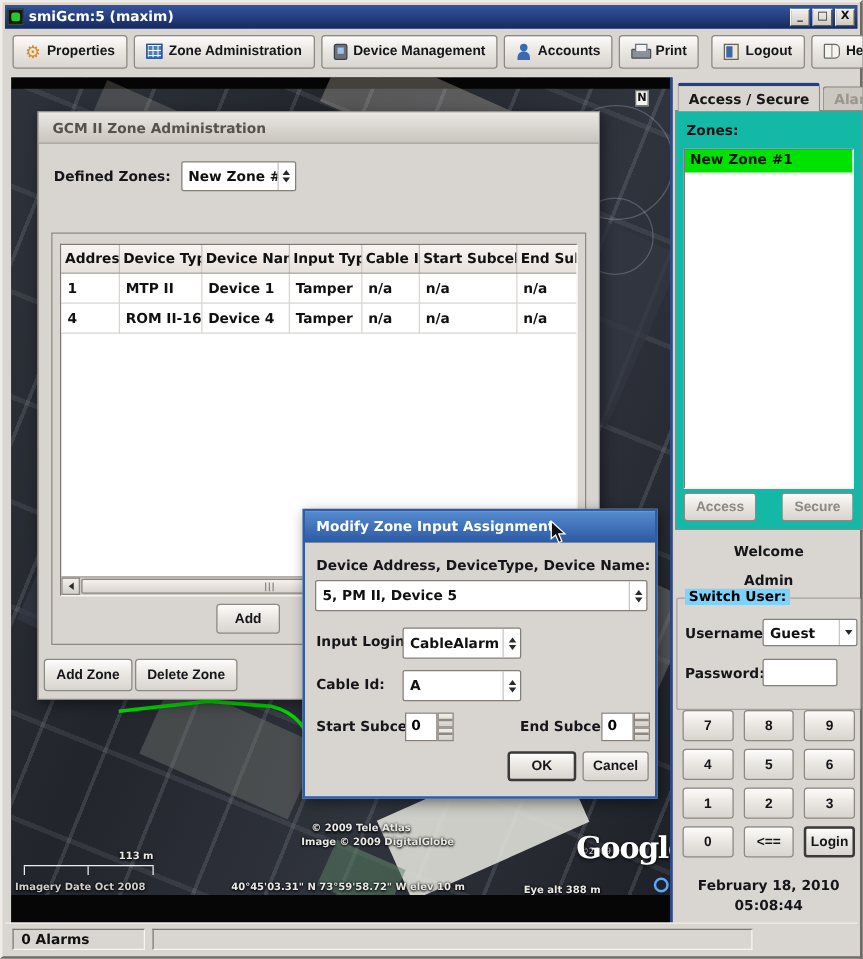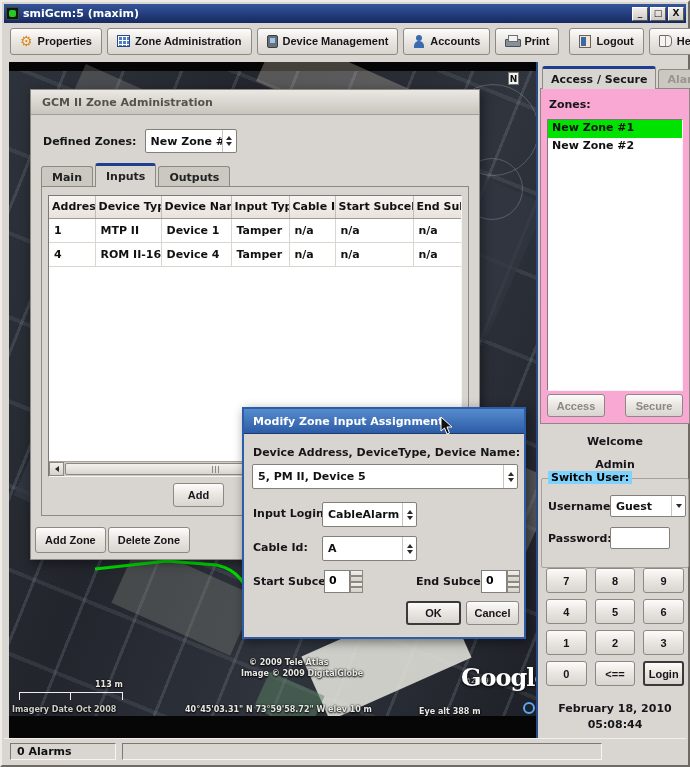--- a/index.html
+++ b/index.html
@@ -113,21 +113,21 @@
 
   
   .cursor { position:absolute; left:438px; top:414px; z-index:20; pointer-events:none; }
 
   
   .rpanel { position:absolute; left:538px; top:62px; width:150px; height:676px; }
   .rtabs { position:absolute; left:2px; top:2px; display:flex; align-items:flex-end; }
   .rtab { height:20px; padding:0 8px; border:1px solid #8d8881; border-bottom:none; border-radius:3px 3px 0 0;
     background:#cbc7c1; font-size:11px; font-weight:bold; color:#9a958e; display:flex; align-items:center; margin-right:2px; white-space:nowrap; }
   .rtab.active { background:#d8d4cf; border-top:3px solid #1e3f8f; height:23px; color:#15151a; position:relative; z-index:2; }
-  .rframe { position:absolute; left:0; top:24px; width:150px; height:336px; border:1px solid #8d8881; background:#f9a8d4; }
+  .rframe { position:absolute; left:0; top:24px; width:150px; height:336px; border:1px solid #8d8881; background:#14b8a6; }
   .zones-label { position:absolute; left:8px; top:9px; }
   .zonelist { position:absolute; left:6px; top:30px; width:136px; height:272px; overflow:hidden; }
   .zitem { height:18px; font-size:11px; font-weight:bold; color:#111; padding:1px 4px 0; white-space:nowrap; }
   .zitem.sel { background:#00e300; }
   .as-btns { position:absolute; left:0; bottom:6px; width:100%; display:flex; justify-content:space-between; padding:0 6px; }
   .as-btns .btn { width:58px; height:23px; color:#8d8881; }
   .welcome { position:absolute; width:100%; text-align:center; font-size:11px; font-weight:bold; color:#15151a; }
   .su-fieldset { position:absolute; left:1px; top:414px; width:148px; height:90px; border:1px solid #a8a29b; border-radius:2px; }
   .su-legend { position:absolute; left:6px; top:-8px; background:#7dd3fc; padding:0 3px; font-size:11px; font-weight:bold; }
   .su-row { position:absolute; left:6px; display:flex; align-items:center; }
@@ -233,25 +233,20 @@
     </div>
     <div class="dz-row">
       <span class="label">Defined Zones:</span>
       <span class="combo dz-combo">
         <span class="val">New Zone #1</span>
         <span class="spin2">
             <span class="tri-up"></span>
             <span class="tri-down"></span>
           </span>
       </span>
-    </div>
-    <div class="tabs">
-      <span class="tab">Main</span>
-      <span class="tab active">Inputs</span>
-      <span class="tab">Outputs</span>
     </div>
     <div class="tabpanel">
       <div class="tframe sunken">
         <table class="ztable">
           <colgroup>
             <col style="width:46px">
               <col style="width:66px">
               <col style="width:70px">
               <col style="width:58px">
             <col style="width:46px">
@@ -381,21 +376,20 @@
 
   <div class="rpanel">
     <div class="rtabs">
       <span class="rtab active">Access / Secure</span>
       <span class="rtab">Alarm</span>
     </div>
     <div class="rframe">
       <span class="label zones-label">Zones:</span>
       <div class="zonelist sunken">
         <div class="zitem sel">New Zone #1</div>
-        <div class="zitem">New Zone #2</div>
       </div>
       <div class="as-btns">
         <button class="btn">
           <span>Access</span>
         </button>
         <button class="btn">
           <span>Secure</span>
         </button>
       </div>
     </div>

